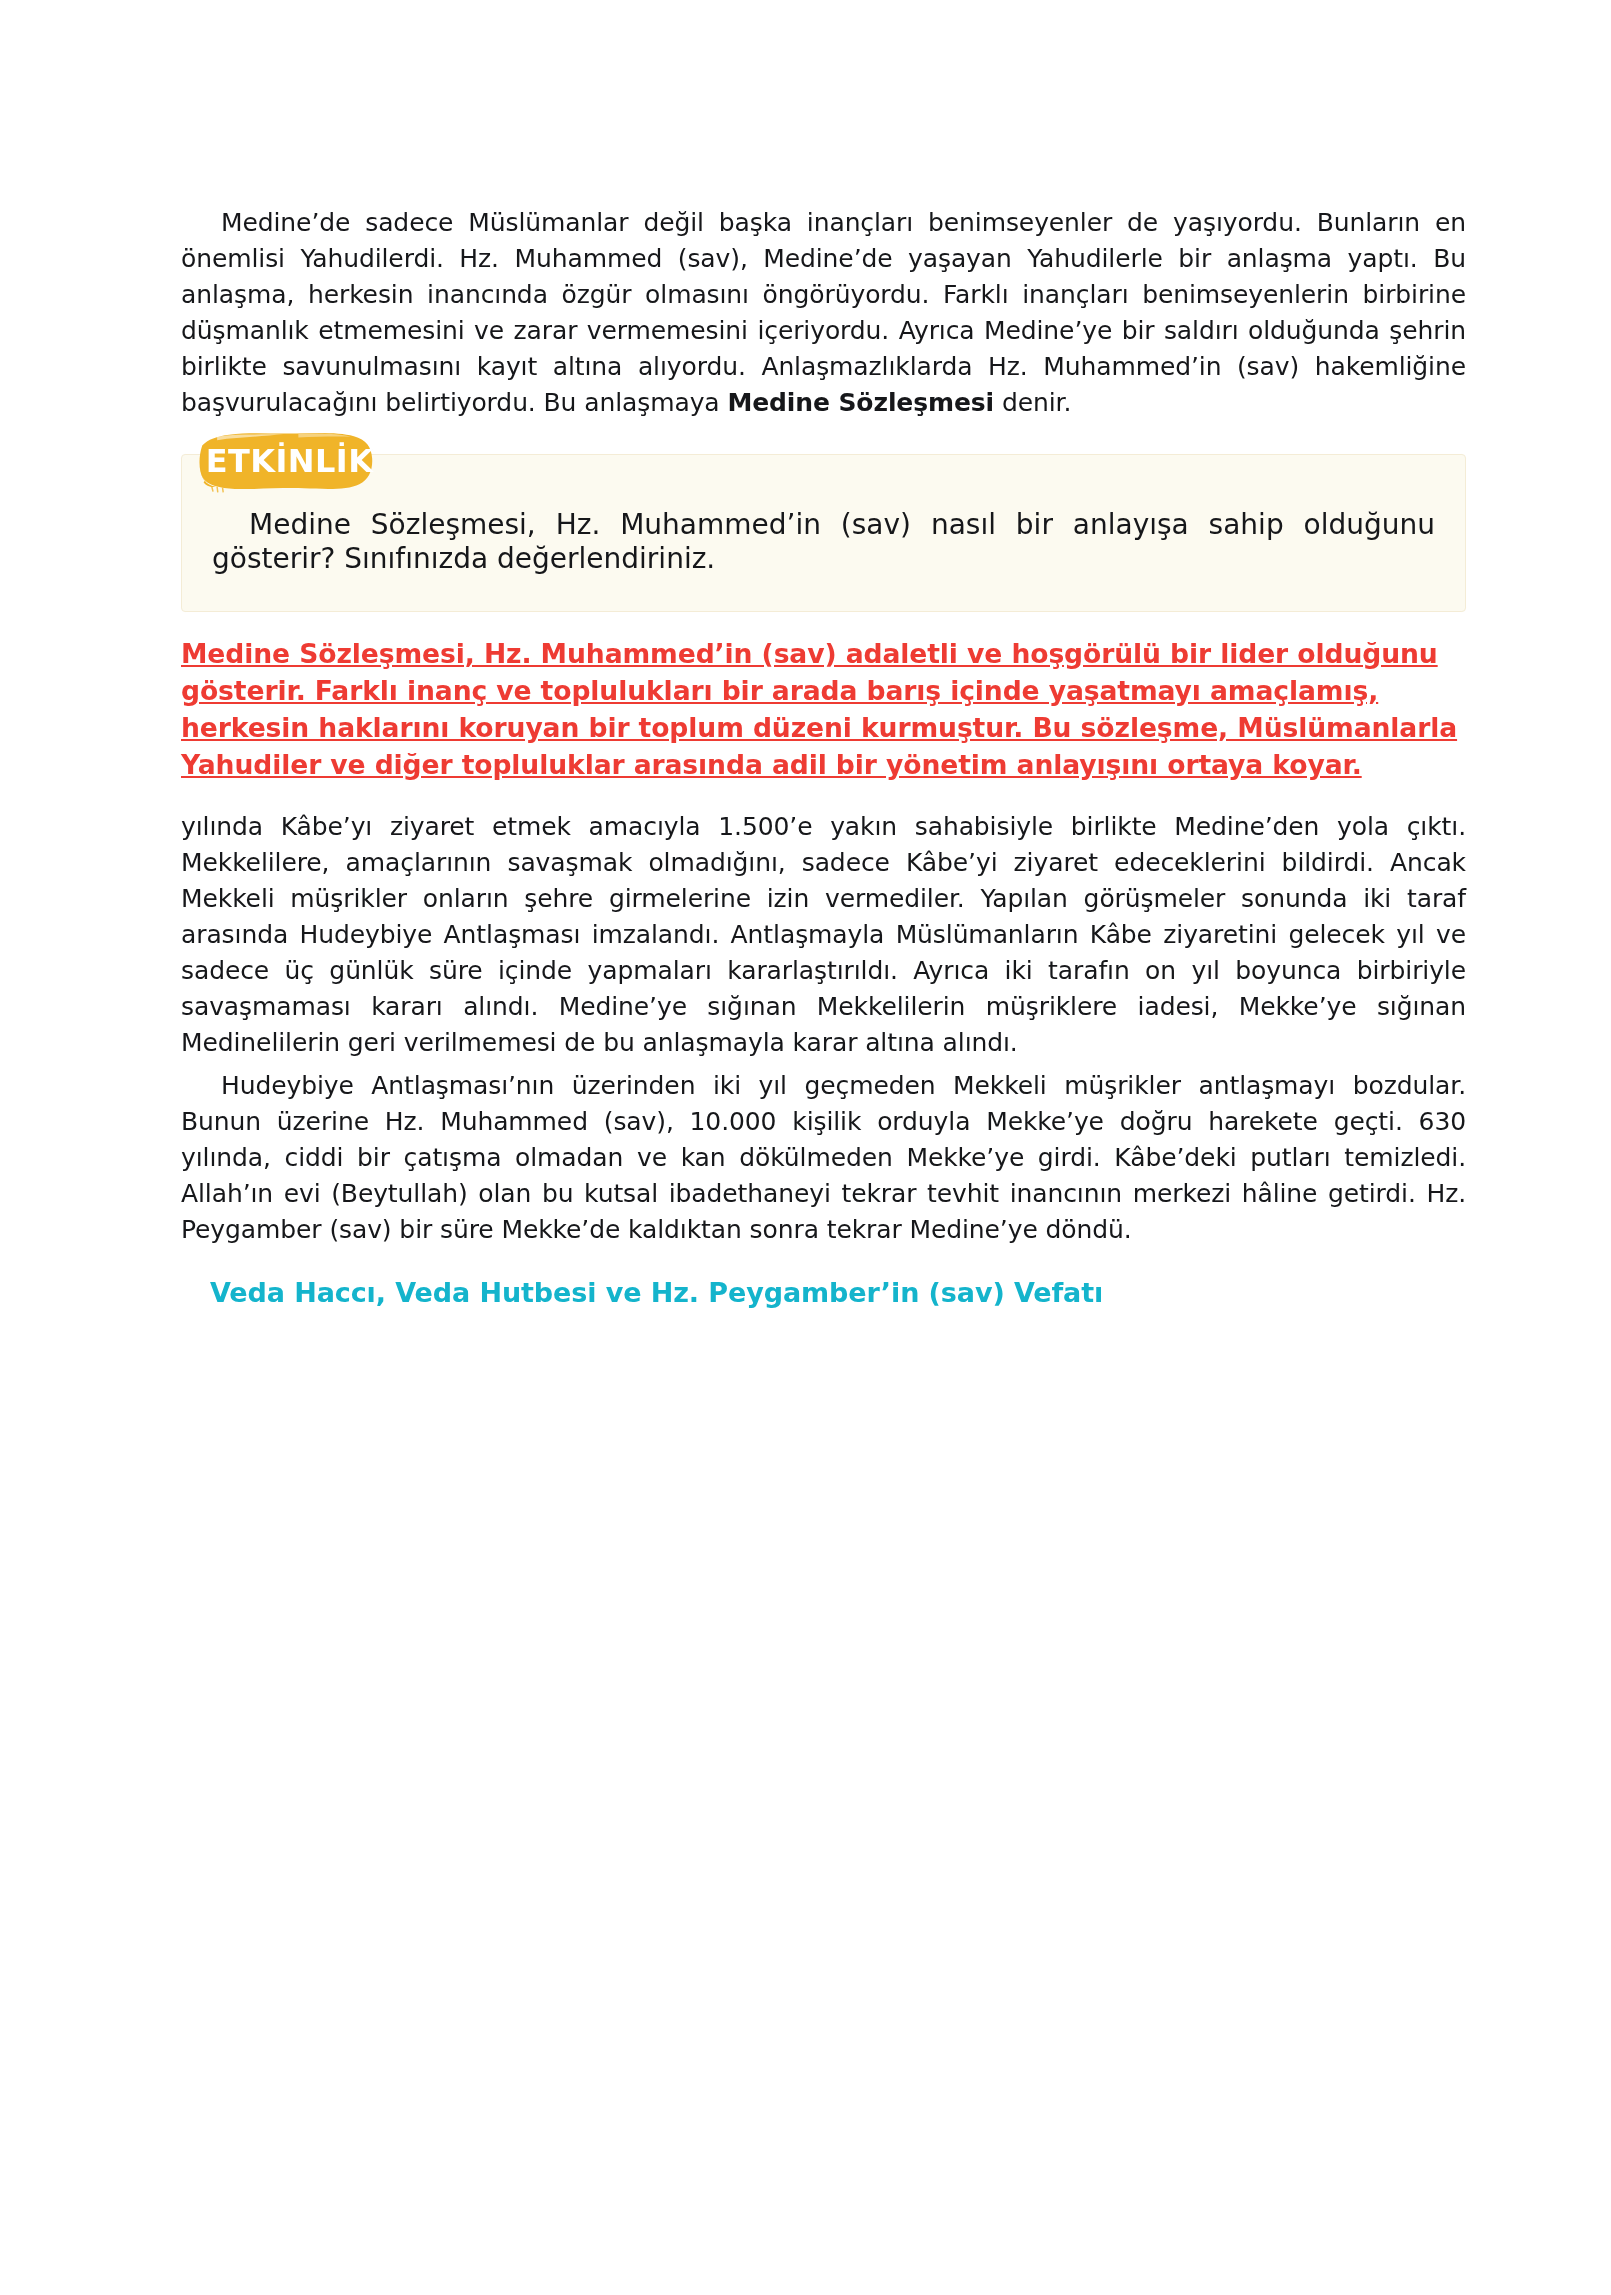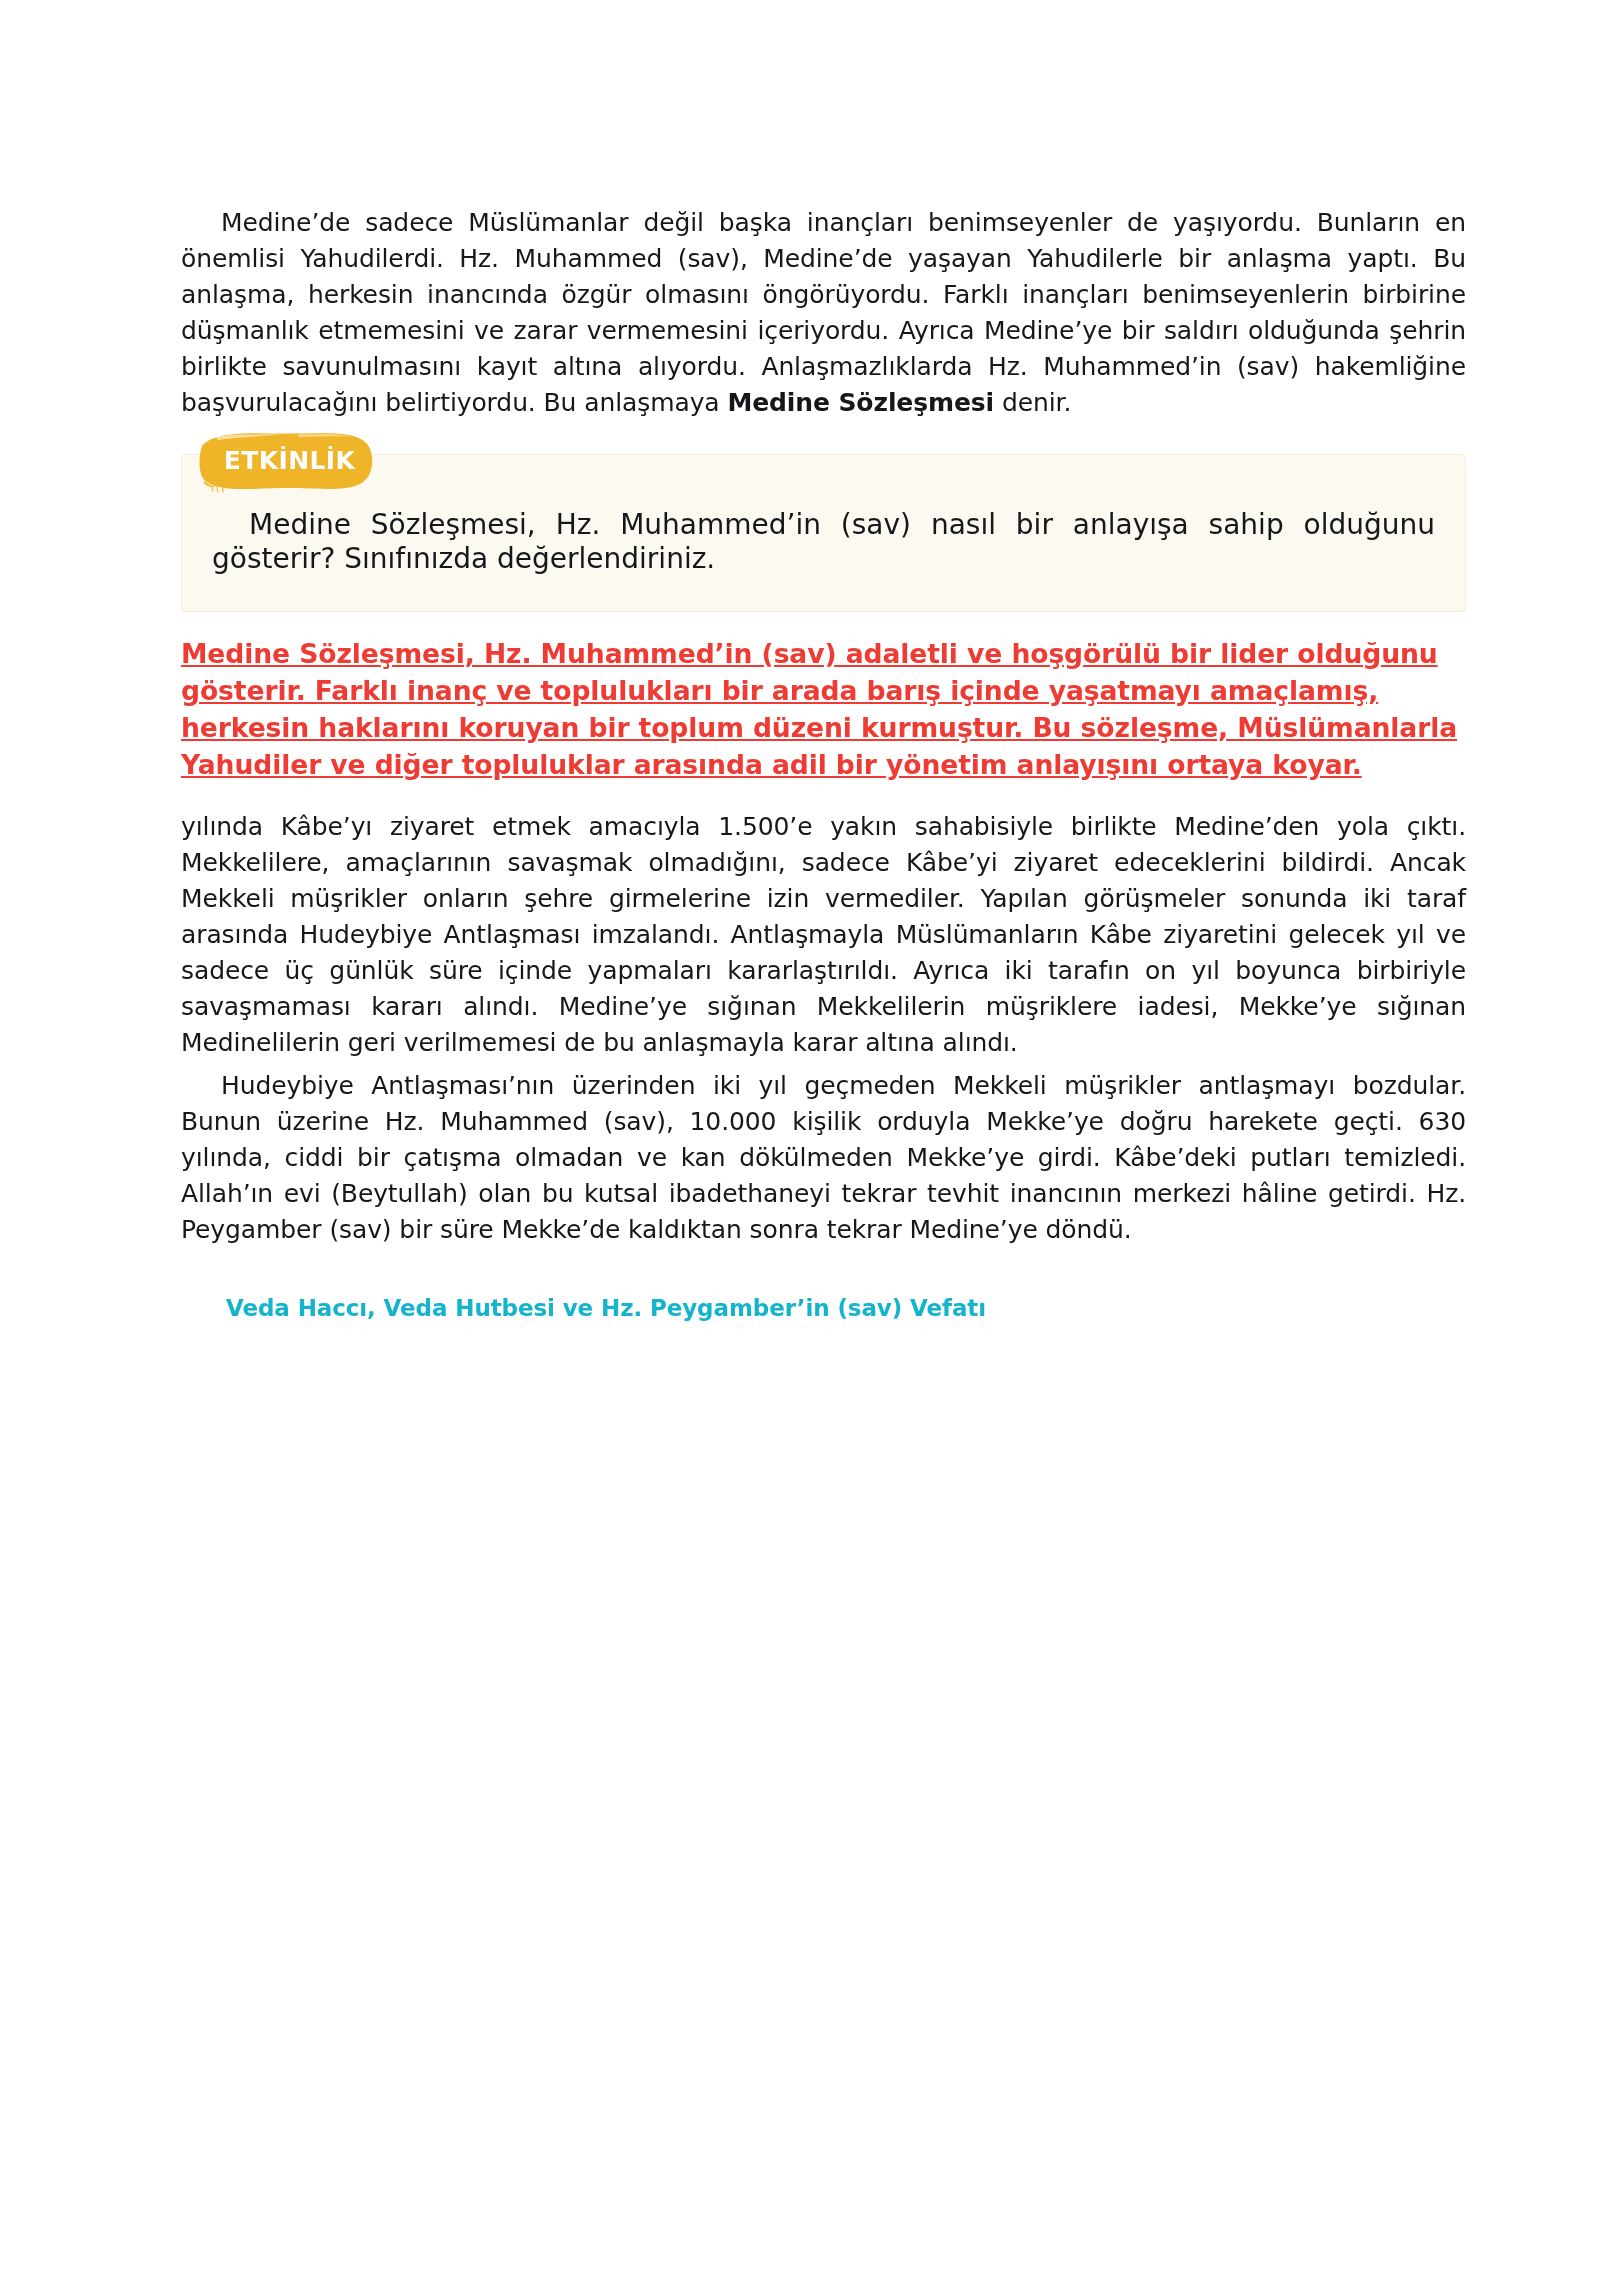--- a/index.html
+++ b/index.html
@@ -89,21 +89,21 @@
   }
   .badge svg { display: block; width: 179px; height: 65px; }
   .badge-label {
     position: absolute;
     left: 0; top: 0;
     width: 179px;
     height: 65px;
     display: flex;
     align-items: center;
     justify-content: center;
-    font-size: 25px;
+    font-size: 32px;
     font-weight: 700;
     color: #ffffff;
     letter-spacing: 0.4px;
     padding-left: 8.2px;
     box-sizing: border-box;
     text-shadow: 0 0 0.7px rgba(0,0,0,0.04);
   }
 
   
   .answer {
@@ -113,23 +113,23 @@
     line-height: 37px;
     font-weight: 700;
     color: #ee3b33;
     text-align: left;
     letter-spacing: -0.1px;
     text-decoration: underline;
   }
 
   
   .subheading {
-    margin: 16px;
+    margin: 0;
     padding-left: 29px;
-    font-size: 23px;
+    font-size: 27px;
     line-height: 37px;
     font-weight: 700;
     color: #14b4cc;
     letter-spacing: -0.1px;
   }
 
   
   .page-number {
     position: absolute;
     left: 0;

